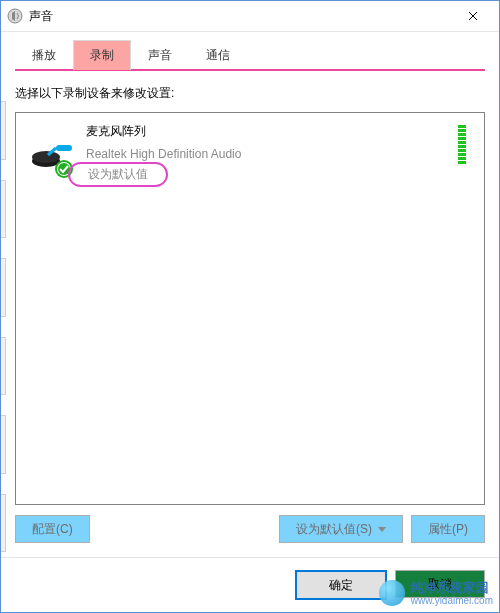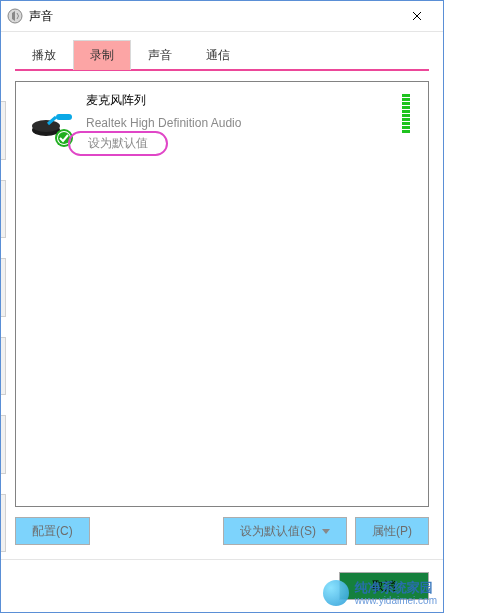--- a/index.html
+++ b/index.html
@@ -1,16 +1,16 @@
 <!DOCTYPE html>
 <html><head>
 <meta charset="utf-8">
 <style>
   html,body{margin:0;padding:0;font-family:"Microsoft YaHei","Segoe UI",sans-serif;font-size:12px;color:#000;background:#fff}
-  .window{position:relative;width:444px;height:613px;border:1px solid #5a8fd6;box-sizing:border-box;display:flex;flex-direction:column;overflow:hidden}
+  .window{position:relative;width:500px;height:613px;border:1px solid #5a8fd6;box-sizing:border-box;display:flex;flex-direction:column;overflow:hidden}
   .titlebar{height:30px;display:flex;align-items:center;padding:0 6px;border-bottom:1px solid #e5e5e5}
   .titlebar .icon-wrap{width:16px;height:16px;margin-right:6px}
   .titlebar .title{flex:1;font-size:12px}
   .close-btn{width:40px;height:28px;display:flex;align-items:center;justify-content:center;cursor:pointer}
   .close-btn svg{width:10px;height:10px}
   .content{flex:1;padding:8px 14px 14px;display:flex;flex-direction:column;min-height:0}
   .left-strip{position:absolute;left:-1px;top:100px;bottom:60px;width:6px;display:flex;flex-direction:column;gap:20px;pointer-events:none}
   .left-strip div{flex:1;background:#f1f1f1;border:1px solid #d0d0d0;border-left:none}
   .tabs{display:flex;border-bottom:2px solid #ec4899;margin-bottom:10px}
   .tab{padding:6px 16px;border:1px solid transparent;border-bottom:none;margin-bottom:-1px;font-size:12px;cursor:pointer;color:#333}
@@ -68,20 +68,21 @@
   </div>
 
   <div class="content">
     <div class="tabs">
       <div class="tab">播放</div>
       <div class="tab active">录制</div>
       <div class="tab">声音</div>
       <div class="tab">通信</div>
     </div>
 
+    <div class="instruction">选择以下录制设备来修改设置:</div>
 
     <div class="device-list">
       <div class="device-row">
         <div class="device-icon-wrap">
           <svg viewBox="0 0 50 40">
             <ellipse cx="18" cy="26" rx="14" ry="6" fill="#1a1a1a"></ellipse>
             <ellipse cx="18" cy="22" rx="14" ry="6" fill="#2b2b2b"></ellipse>
             <rect x="28" y="10" width="16" height="6" rx="3" fill="#0aa8e6"></rect>
             <path d="M28 13 L20 20" stroke="#0aa8e6" stroke-width="3"></path>
           </svg>
@@ -117,20 +118,21 @@
       <div class="spacer"></div>
       <div class="btn">
         <span>设为默认值(S)</span>
         <span class="chev"></span>
       </div>
       <div class="btn">属性(P)</div>
     </div>
   </div>
 
   <div class="dlg-row">
+    <div class="dlg-btn primary">确定</div>
     <div class="dlg-btn">取消</div>
   </div>
 
   <div class="watermark">
     <div class="wm-icon"></div>
     <div class="wm-text">
       <span class="wm-main">纯净系统家园</span>
       <span class="wm-sub">www.yidaimei.com</span>
     </div>
   </div>

